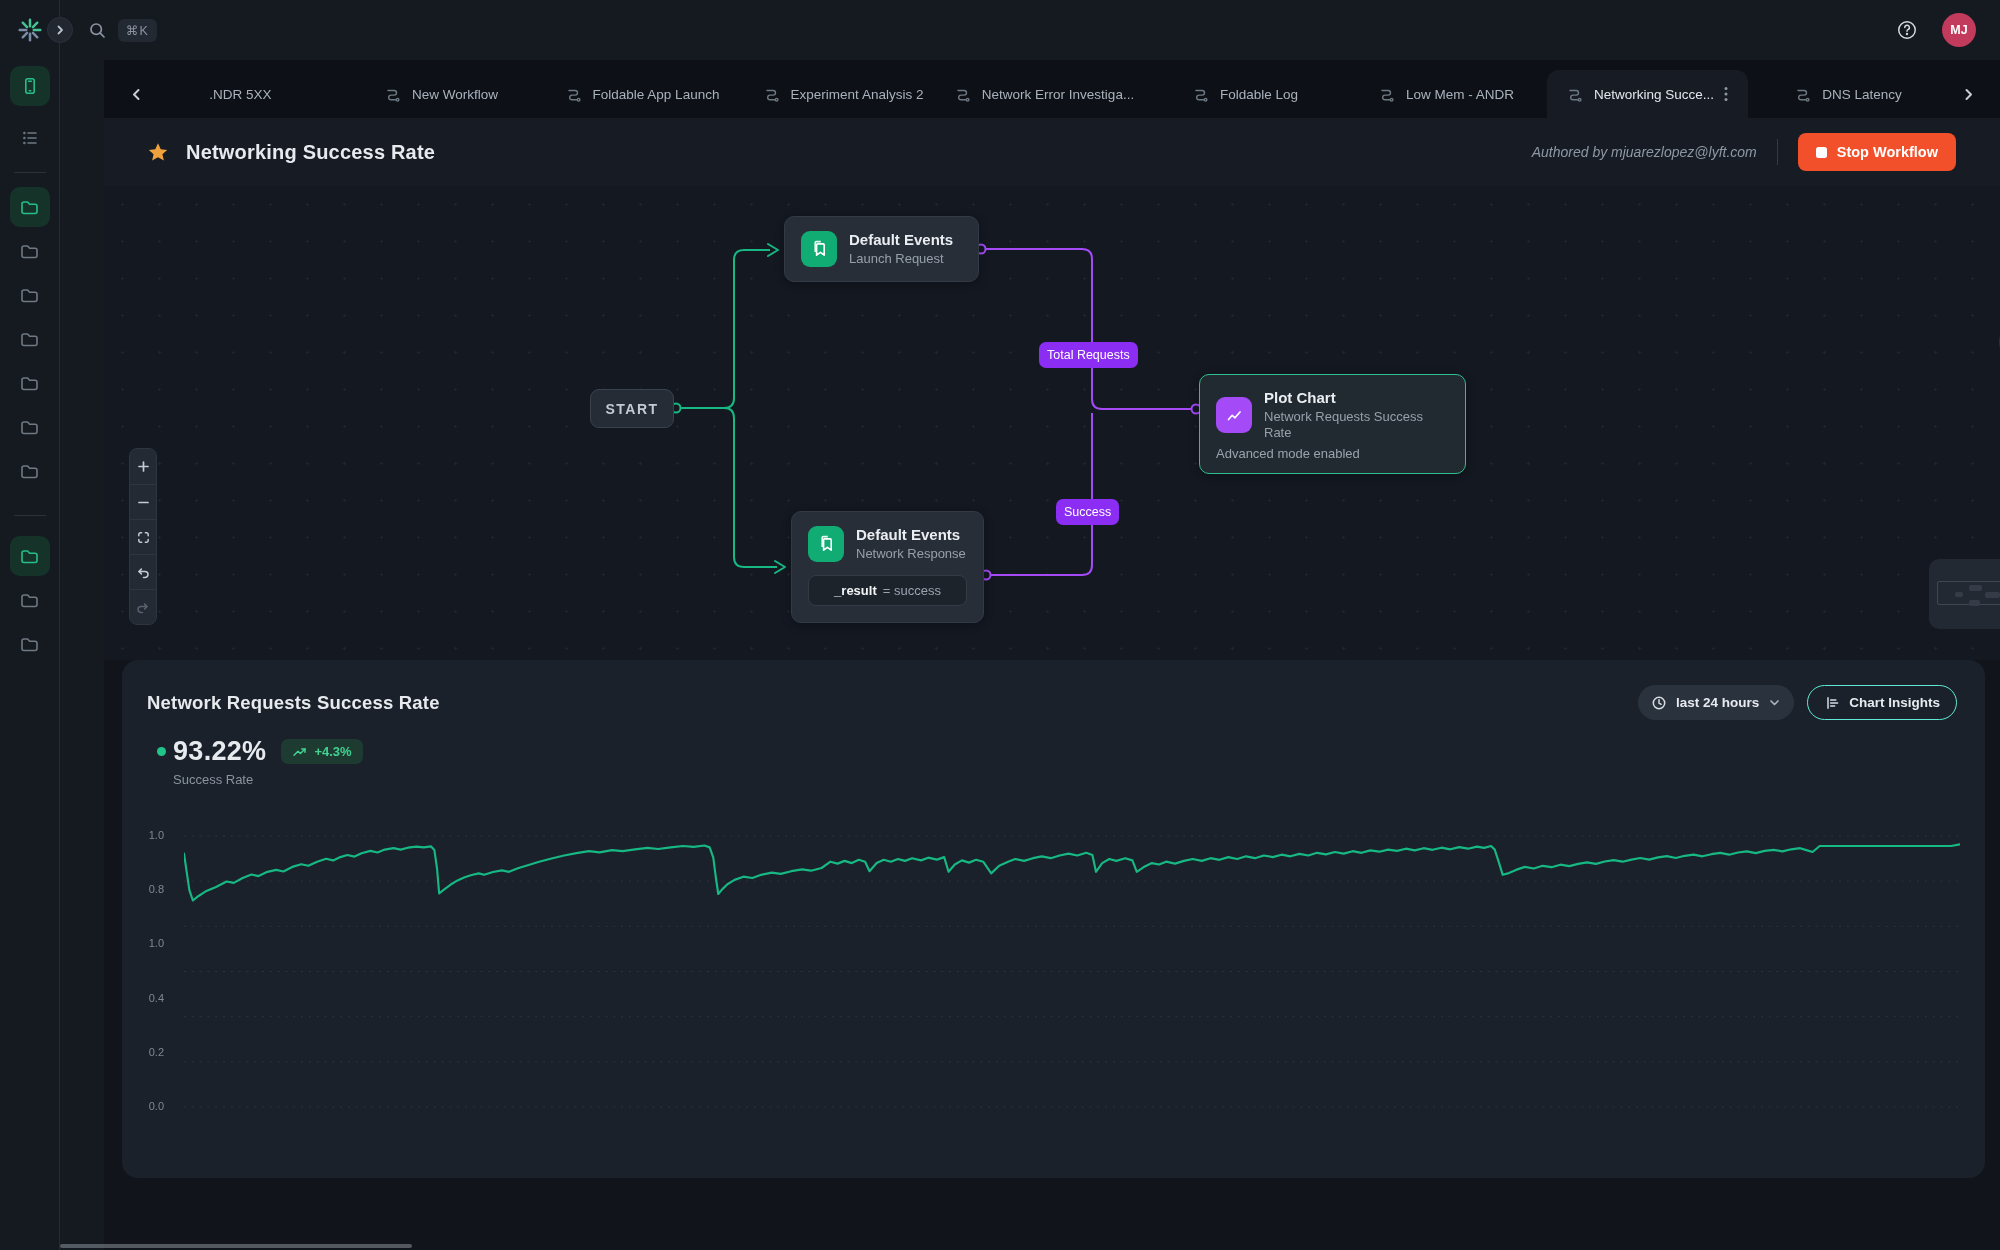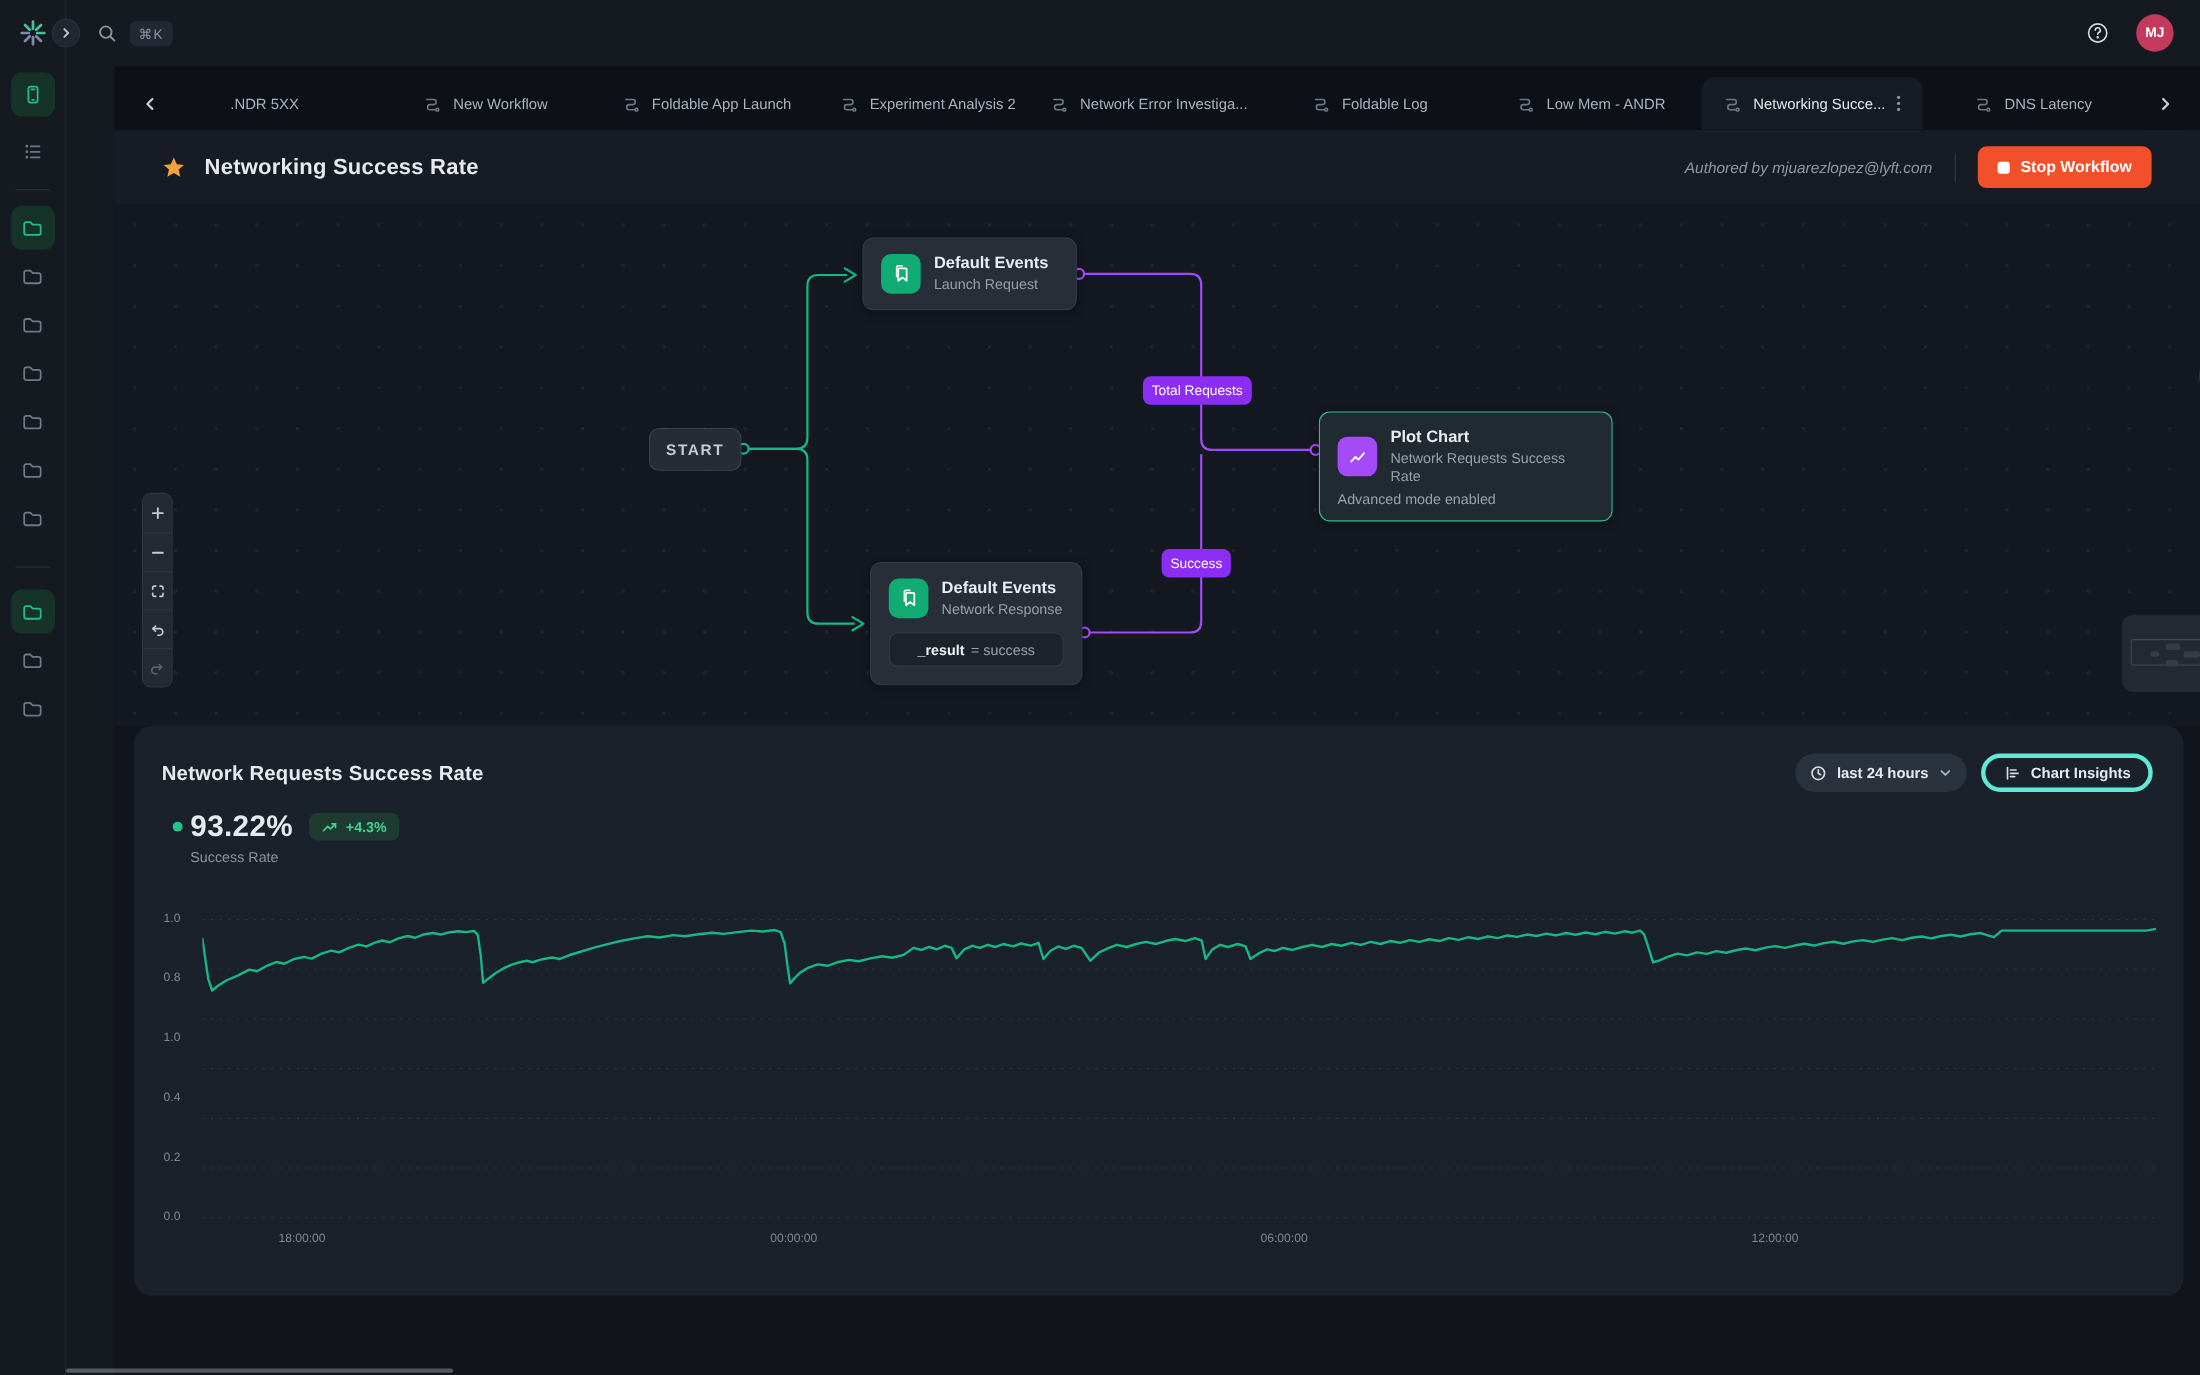--- a/index.html
+++ b/index.html
@@ -91,21 +91,21 @@
     border-radius:24px 0 0 24px; display:flex; align-items:center; padding-left:17px; cursor:pointer; }
 
   
   .chartwrap { flex:1; background:#11151B; padding:0 15px 0 18px; }
   .panel { height:518px; background:#1A212A; border-radius:16px; position:relative; }
   .panel-head { display:flex; justify-content:space-between; align-items:center; padding:25px 28px 0 25px; }
   .panel-title { font-size:18.5px; font-weight:700; letter-spacing:.2px; }
   .panel-controls { display:flex; align-items:center; gap:13px; }
   .pill { height:35px; border-radius:18px; display:flex; align-items:center; gap:9px; font-size:13.5px; font-weight:600; color:#E7EBF0; cursor:pointer; }
   .pill.filled { background:#2A323D; padding:0 13px; }
-  .pill.outline { border:4px solid #5eead4; padding:0 16px; }
+  .pill.outline { border:1px solid #5eead4; padding:0 16px; }
 
   .kpi { position:absolute; left:35px; top:76px; }
   .kpi-row { display:flex; align-items:center; }
   .kpi-dot { width:9px; height:9px; border-radius:50%; background:#22C38B; margin-right:7px; }
   .kpi-value { font-size:27px; font-weight:800; letter-spacing:.3px; }
   .kpi-badge { margin-left:15px; background:#1D3B31; border-radius:7px; padding:5px 11px; display:flex; align-items:center; gap:7px;
     color:#41D392; font-size:13px; font-weight:600; }
   .kpi-label { font-size:13px; color:#8A94A0; margin:5px 0 0 16px; }
 
   .plot { position:absolute; left:62px; right:25px; top:168px; height:286px; }
@@ -521,24 +521,18 @@
               <line x1="0" x2="1820" y1="8.0" y2="8.0" stroke="#92A0AE" stroke-opacity="0.16" stroke-width="1" stroke-dasharray="2 6"></line>
               <line x1="0" x2="1820" y1="53.2" y2="53.2" stroke="#92A0AE" stroke-opacity="0.16" stroke-width="1" stroke-dasharray="2 6"></line>
               <line x1="0" x2="1820" y1="98.3" y2="98.3" stroke="#92A0AE" stroke-opacity="0.16" stroke-width="1" stroke-dasharray="2 6"></line>
               <line x1="0" x2="1820" y1="143.5" y2="143.5" stroke="#92A0AE" stroke-opacity="0.16" stroke-width="1" stroke-dasharray="2 6"></line>
               <line x1="0" x2="1820" y1="188.7" y2="188.7" stroke="#92A0AE" stroke-opacity="0.16" stroke-width="1" stroke-dasharray="2 6"></line>
               <line x1="0" x2="1820" y1="233.8" y2="233.8" stroke="#92A0AE" stroke-opacity="0.16" stroke-width="1" stroke-dasharray="2 6"></line>
               <line x1="0" x2="1820" y1="279.0" y2="279.0" stroke="#92A0AE" stroke-opacity="0.16" stroke-width="1" stroke-dasharray="2 6"></line>
               <polyline points="0.0,25.6 5.5,62.2 9.1,72.5 14.6,68.2 21.8,63.6 32.8,58.9 43.7,53.5 51.0,54.9 60.1,50.0 69.2,46.5 76.4,48.1 85.5,43.8 94.6,41.9 101.9,43.5 111.0,38.9 120.1,36.2 127.4,37.8 136.5,33.7 145.6,30.8 152.9,32.4 160.2,29.1 167.4,27.0 174.7,28.6 182.0,25.3 191.1,22.9 198.4,24.5 205.7,21.6 214.8,20.2 222.0,21.6 229.3,19.7 238.4,18.6 245.7,19.4 253.0,18.3 256.6,22.1 259.3,40.5 261.5,65.5 265.7,62.2 273.0,56.8 280.3,52.4 287.6,49.2 294.8,47.0 302.1,45.4 307.6,46.8 316.7,44.0 325.8,42.4 333.1,43.8 342.2,40.2 353.1,37.0 364.0,33.7 376.7,30.5 389.5,27.5 402.2,25.1 415.0,23.2 425.9,24.3 438.6,22.1 449.5,23.2 462.3,21.3 475.0,19.9 485.9,21.0 498.7,19.4 511.4,18.0 522.3,18.8 533.3,17.5 538.7,19.4 542.4,29.7 545.1,50.0 547.5,66.0 551.5,61.4 556.9,56.2 564.2,51.9 573.3,48.7 582.4,50.0 591.5,46.8 602.4,44.6 611.5,45.9 622.4,43.2 633.4,41.3 642.5,42.7 653.4,40.0 662.5,33.7 669.8,35.6 677.0,32.9 684.3,35.1 691.6,31.8 698.0,33.7 702.5,43.2 709.8,35.1 717.1,31.8 724.4,33.7 731.6,31.0 738.9,32.9 746.2,30.2 755.3,32.4 762.6,29.7 771.7,31.6 779.0,29.1 783.5,43.8 789.9,36.5 797.2,32.4 804.4,34.6 811.7,31.8 819.0,33.7 827.2,45.4 835.4,37.8 844.5,33.7 851.8,31.0 860.9,32.9 870.0,30.2 879.1,28.3 888.2,30.2 897.3,27.5 906.4,25.6 915.5,27.5 924.6,24.8 930.9,27.0 934.6,43.8 940.9,35.1 948.2,31.0 955.5,32.9 964.6,30.2 971.9,32.4 976.4,43.8 984.6,38.4 991.9,35.1 999.2,36.5 1006.5,33.7 1015.6,35.6 1024.7,32.9 1033.8,31.0 1042.9,32.9 1052.0,30.2 1061.1,31.8 1070.2,29.1 1079.3,31.0 1088.4,28.3 1097.5,30.2 1106.6,27.5 1115.7,29.1 1124.8,26.7 1133.9,28.3 1143.0,25.9 1152.1,27.5 1161.2,24.8 1170.3,26.4 1179.4,24.0 1188.5,25.6 1197.6,23.2 1206.7,24.8 1215.8,22.4 1224.9,23.7 1234.0,21.6 1243.1,22.9 1252.2,20.7 1261.3,22.4 1270.4,20.2 1279.5,21.8 1288.6,19.7 1297.7,21.3 1306.8,19.1 1315.9,20.7 1325.0,18.6 1332.2,19.9 1339.5,18.0 1343.2,21.6 1346.8,32.4 1351.4,46.8 1357.7,45.1 1365.0,41.9 1374.1,38.9 1383.2,40.5 1392.3,37.8 1401.4,39.2 1410.5,36.7 1419.6,38.1 1428.7,35.9 1437.8,34.3 1446.9,35.9 1456.0,33.5 1465.1,32.1 1474.2,33.7 1483.3,31.6 1492.4,30.0 1501.5,31.6 1510.6,29.4 1519.7,28.1 1528.8,30.0 1537.9,27.8 1547.0,26.7 1556.1,28.3 1565.2,26.2 1574.3,24.8 1583.4,26.7 1592.5,24.5 1601.6,23.4 1610.7,25.1 1619.8,22.9 1628.9,21.8 1638.0,23.4 1647.1,21.3 1656.2,20.2 1662.6,22.1 1668.9,24.0 1672.6,21.0 1676.2,18.0 1710.8,18.0 1747.2,18.0 1783.6,18.0 1810.9,18.0 1820.0,16.4" fill="none" stroke="#17B883" stroke-width="2.2" stroke-linejoin="round" stroke-linecap="round"></polyline>
             </svg>
         </div>
-        <div class="xlabels" id="xlabels">
-            <span style="left: 5.1%;">18:00:00</span>
-            <span style="left: 30.27%;">00:00:00</span>
-            <span style="left: 55.37%;">06:00:00</span>
-            <span style="left: 80.5%;">12:00:00</span>
-          </div>
       </div>
     </div>
   </div>
 </div>
 
 <div class="bottom-scrollbar"></div>
 
 </body></html>

